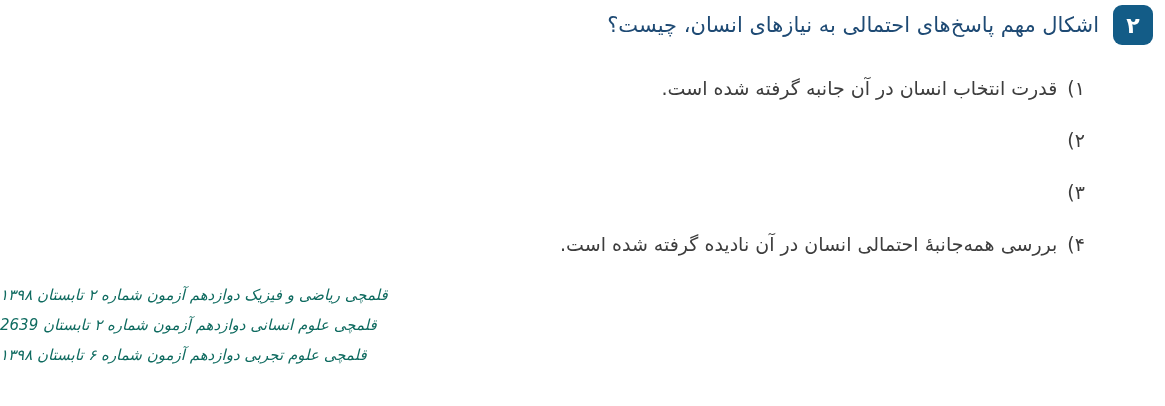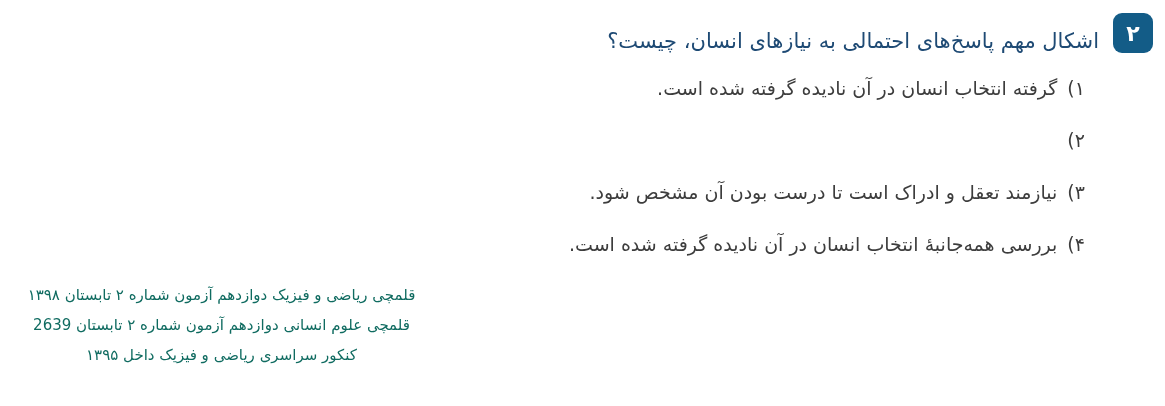--- a/index.html
+++ b/index.html
@@ -61,58 +61,58 @@
     color: #3d3d3d;
     white-space: nowrap;
     cursor: pointer;
   }
   .opt-num { flex: 0 0 auto; }
   .sources {
     position: absolute;
     top: 280px;
     left: 0;
     width: 443px;
-    text-align: center;
+    text-align: left;
     direction: rtl;
+    font-style: italic;
   }
   .source-item {
     height: 30px;
     line-height: 30px;
     font-size: 15px;
     color: #0f6b60;
     white-space: nowrap;
   }
 </style>
 </head>
 <body>
 
 <div class="canvas">
 
   <div class="question-row">
     <div class="q-badge" style="background-color: rgb(19, 92, 135);">۲</div>
-    <div class="q-text" style="color: rgb(30, 74, 116); margin-top: 16px;">اشکال مهم پاسخ‌های احتمالی به نیازهای انسان، چیست؟</div>
+    <div class="q-text" style="color: rgb(30, 74, 116);">اشکال مهم پاسخ‌های احتمالی به نیازهای انسان، چیست؟</div>
   </div>
 
   <div class="options">
     <div class="option">
       <span class="opt-num">۱)</span>
-      <span class="opt-text">گرفته انتخاب انسان در آن نادیده گرفته شده است.</span>
+      <span class="opt-text">قدرت انتخاب انسان در آن جانبه گرفته شده است.</span>
     </div>
     <div class="option">
       <span class="opt-num">۲)</span>
     </div>
     <div class="option">
       <span class="opt-num">۳)</span>
-      <span class="opt-text">نیازمند تعقل و ادراک است تا درست بودن آن مشخص شود.</span>
     </div>
     <div class="option">
       <span class="opt-num">۴)</span>
-      <span class="opt-text">بررسی همه‌جانبهٔ انتخاب انسان در آن نادیده گرفته شده است.</span>
+      <span class="opt-text">بررسی همه‌جانبهٔ احتمالی انسان در آن نادیده گرفته شده است.</span>
     </div>
   </div>
 
   <div class="sources">
     <div class="source-item">قلمچی ریاضی و فیزیک دوازدهم آزمون شماره ۲ تابستان ۱۳۹۸</div>
     <div class="source-item">قلمچی علوم انسانی دوازدهم آزمون شماره ۲ تابستان 2639</div>
-    <div class="source-item">کنکور سراسری ریاضی و فیزیک داخل ۱۳۹۵</div>
+    <div class="source-item">قلمچی علوم تجربی دوازدهم آزمون شماره ۶ تابستان ۱۳۹۸</div>
   </div>
 
 </div>
 
 </body></html>

